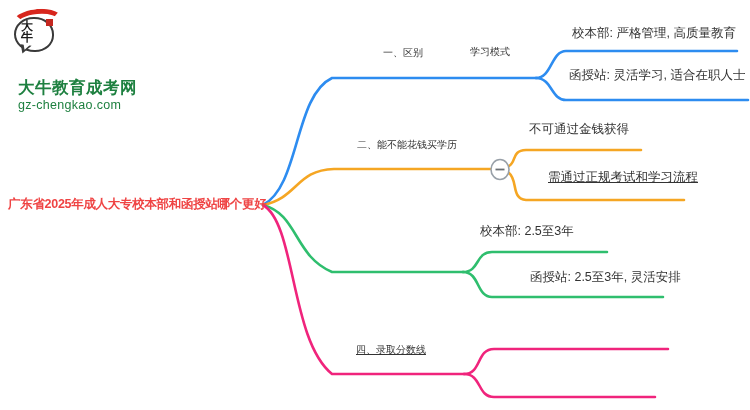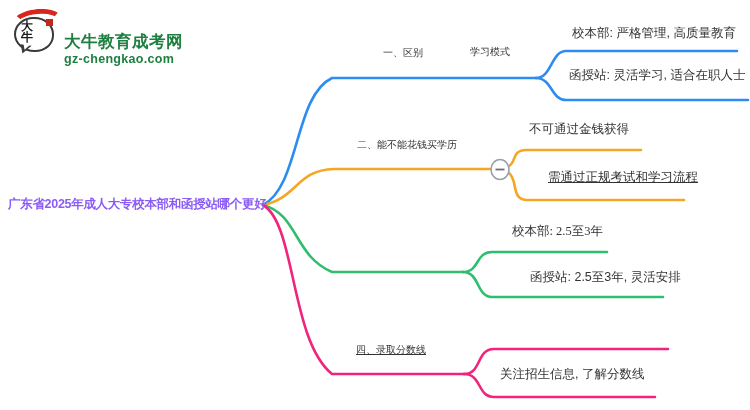--- a/index.html
+++ b/index.html
@@ -6,24 +6,24 @@
   .canvas{
     position:relative;width:750px;height:410px;background:#ffffff;overflow:hidden;
     font-family:"Liberation Sans","DejaVu Sans",sans-serif;
   }
   .links{position:absolute;left:0;top:0;}
   .links path{fill:none;stroke-width:2.6;stroke-linecap:round;}
   .node{
     position:absolute;white-space:nowrap;color:#333333;
     font-size:12.5px;font-weight:500;line-height:1.2;cursor:default;
   }
-  .node.root{font-size:12.5px;font-weight:700;color:#8b5cf6;letter-spacing:-0.3px;}
+  .node.root{font-size:12.5px;font-weight:700;color:#ef4444;letter-spacing:-0.3px;}
   .node.branch{font-size:10px;}
   
-  .logo{position:absolute;left:12px;top:10px;display:flex;align-items:flex-start;text-decoration:none;cursor:pointer;}
+  .logo{position:absolute;left:12px;top:10px;display:flex;align-items:flex-start;text-decoration:none;cursor:pointer;flex-direction:column;}
   .logo-mark{position:relative;width:46px;height:46px;display:block;}
   .logo-bubble{
     position:absolute;left:2px;top:7px;width:36px;height:31px;background:#ffffff;
     border:2px solid #3a3a3a;border-radius:50% 50% 48% 52%;
   }
   .logo-mark-text{
     position:absolute;left:9px;top:11px;width:14px;display:block;
     font-family:"Liberation Serif","DejaVu Serif",serif;font-weight:700;
     font-size:12px;line-height:0.95;color:#1c1c1c;word-break:break-all;
   }
@@ -38,21 +38,21 @@
     border-left:3px solid transparent;border-right:8px solid transparent;
     border-top:9px solid #3a3a3a;transform:rotate(8deg);
   }
   .logo-tail-inner{
     position:absolute;left:11px;bottom:6px;width:0;height:0;
     border-left:2px solid transparent;border-right:5px solid transparent;
     border-top:6px solid #ffffff;transform:rotate(8deg);
   }
   .logo-text{display:flex;flex-direction:column;margin-left:6px;margin-top:22px;}
   .logo-title{color:#1e8040;font-weight:700;font-size:16.5px;letter-spacing:0.5px;line-height:1.1;}
-  .logo-domain{color:#1e8040;font-weight:700;font-size:12.5px;letter-spacing:0.3px;margin-top:2px;}
+  .logo-domain{color:#1e8040;font-weight:400;font-size:12.5px;letter-spacing:0.3px;margin-top:2px;}
 </style>
 </head>
 <body>
 
 <div class="canvas">
 
   <svg class="links" width="750" height="410" viewBox="0 0 750 410">
 
     <path d="M263,205 C300,186 294,96 332,78 L536,78" stroke="#2d8cf0"></path>
     <path d="M536,78 C552,78 551,51 566,51 L737,51" stroke="#2d8cf0"></path>
@@ -95,19 +95,18 @@
 
   <div class="node branch" style="left:383px;top:47px;">一、区别</div>
   <div class="node branch" style="left:470px;top:46px;">学习模式</div>
   <div class="node" style="left:572px;top:26px;">校本部: 严格管理, 高质量教育</div>
   <div class="node" style="left:569px;top:68px;">函授站: 灵活学习, 适合在职人士</div>
 
   <div class="node branch" style="left:357px;top:139px;">二、能不能花钱买学历</div>
   <div class="node" style="left:522px;top:122px;margin-left:7px;">不可通过金钱获得</div>
   <div class="node" style="left:548px;top:170px;text-decoration:underline;">需通过正规考试和学习流程</div>
 
-  <div class="node" style="left:512px;top:224px;font-family:Liberation Serif, serif;">校本部: 2.5至3年</div>
+  <div class="node" style="left:480px;top:224px;">校本部: 2.5至3年</div>
   <div class="node" style="left:502px;top:270px;padding-left:28px;">函授站: 2.5至3年, 灵活安排</div>
 
   <div class="node branch" style="left:356px;top:344px;text-decoration:underline;">四、录取分数线</div>
-  <div class="node" style="left:500px;top:367px;">关注招生信息, 了解分数线</div>
 
 </div>
 
 </body></html>

